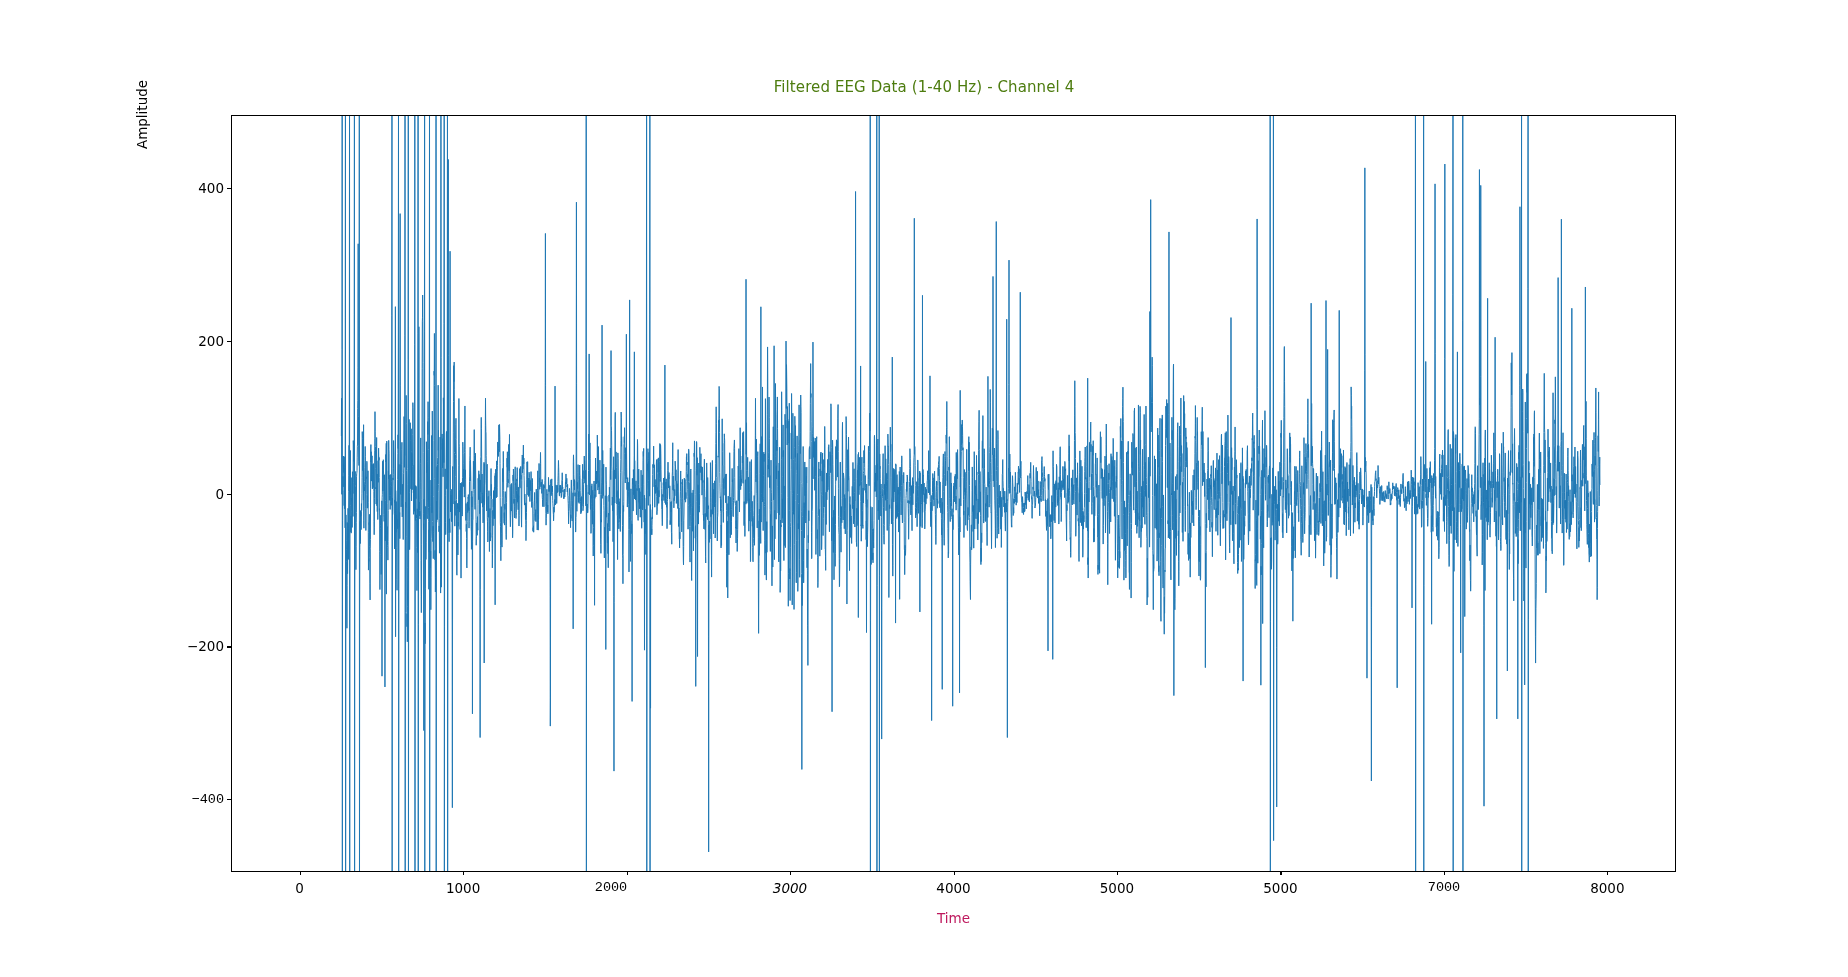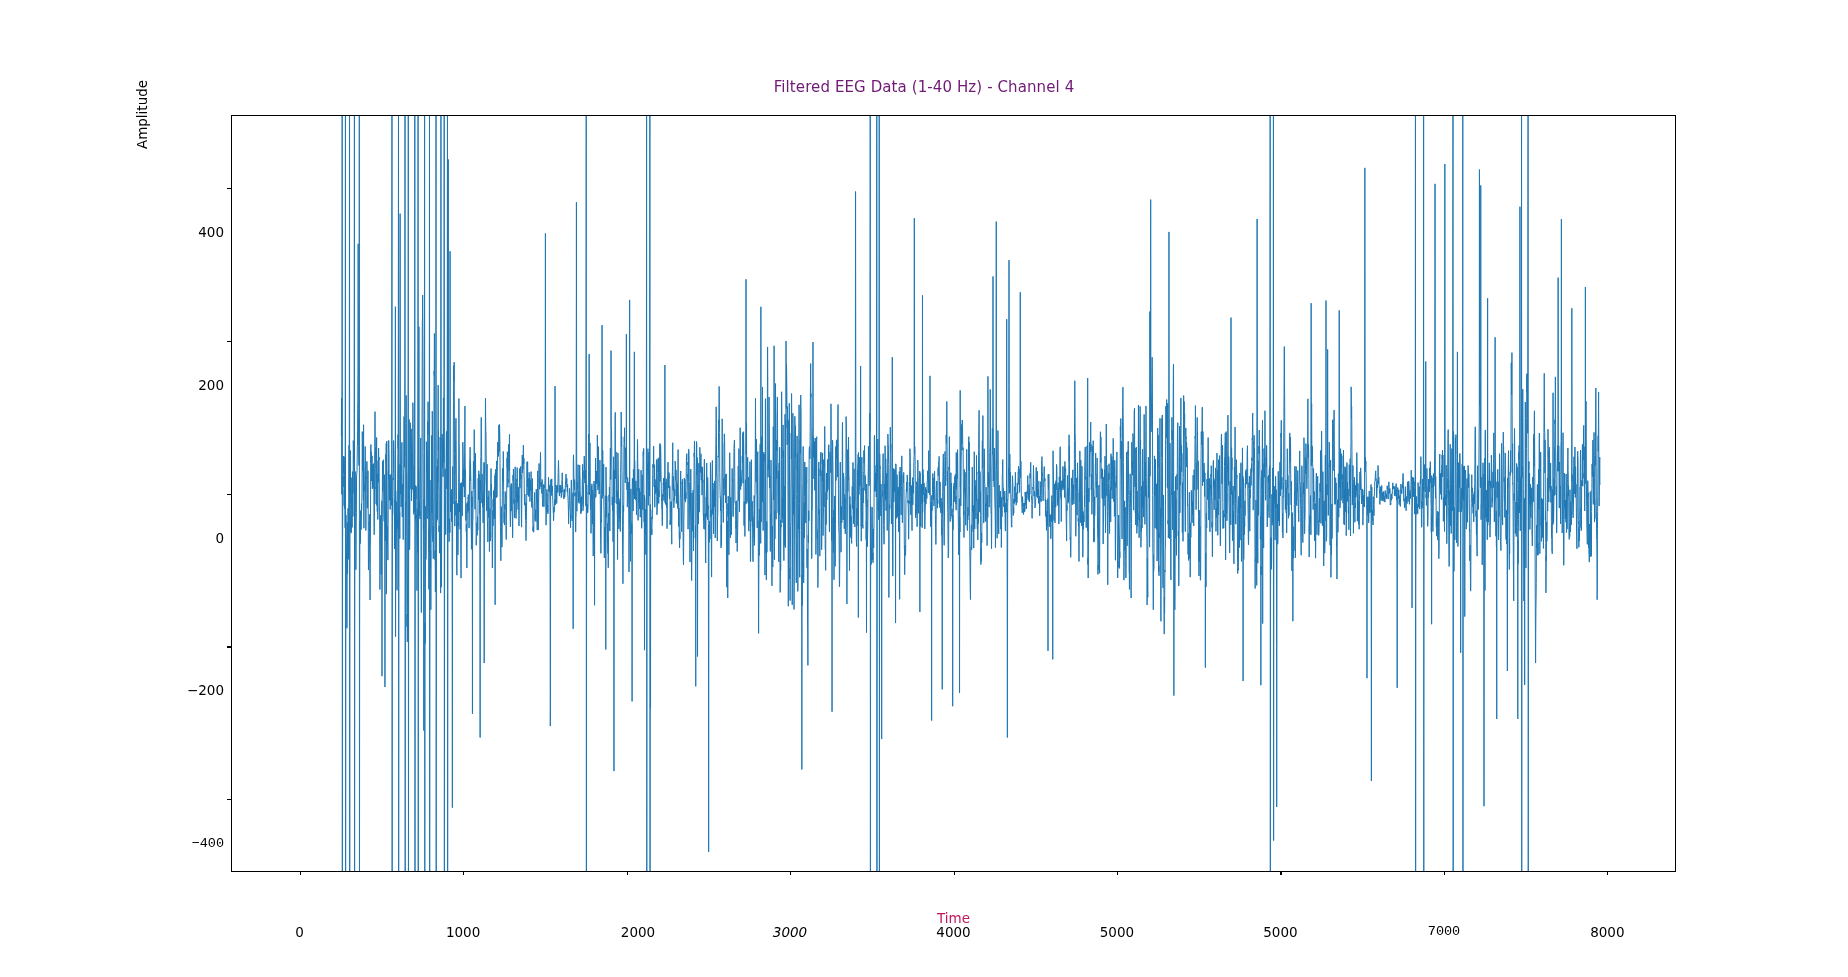--- a/index.html
+++ b/index.html
@@ -1,31 +1,31 @@
 <!DOCTYPE html>
 <html><head>
 <meta charset="utf-8">
 <style>
   html,body{margin:0;padding:0;background:#ffffff;}
   body{width:1848px;height:977px;font-family:"DejaVu Sans",sans-serif;overflow:hidden;}
   #figure{position:relative;width:1848px;height:977px;background:#ffffff;}
   #plot-title{
     position:absolute;left:0;top:78px;width:1848px;text-align:center;
-    font-size:15px;color:#701a75;font-family:"DejaVu Sans",sans-serif;
+    font-size:15px;color:#4d7c0f;font-family:"DejaVu Sans",sans-serif;
     letter-spacing:0.1px;
   }
   #axes{
     position:absolute;left:231px;top:115px;width:1445px;height:757px;
     background:#ffffff;box-sizing:border-box;
     border:1.1px solid #000000;
   }
   #plot-svg{position:absolute;left:0;top:0;width:100%;height:100%;display:block;}
   .tick-label{
     position:absolute;font-size:13.5px;color:#000000;
-    font-family:"DejaVu Sans",sans-serif;white-space:nowrap;margin-top:44px;
+    font-family:"DejaVu Sans",sans-serif;white-space:nowrap;
   }
   .xtick-label{transform:translateX(-50%);top:880px;text-align:center;}
   .ytick-label{transform:translateY(-50%);text-align:right;right:1624px;}
   .tickmark{position:absolute;background:#000000;}
   .xtickmark{width:1.1px;height:4px;top:871px;}
   .ytickmark{height:1.1px;width:4px;left:227px;}
   #xlabel{
     position:absolute;left:231px;width:1445px;top:910px;text-align:center;
     font-size:13.5px;color:#be185d;font-family:"DejaVu Sans",sans-serif;
   }
@@ -54,21 +54,21 @@
   </div>
 
   <div id="xlabel">Time</div>
   <div id="ylabel">Amplitude</div>
 
   <div id="xticks-container">
       <div class="tick-label xtick-label" style="left: 299.654px;">0</div>
       <div class="tickmark xtickmark" style="left: 299.654px;"></div>
       <div class="tick-label xtick-label" style="left: 463.115px;">1000</div>
       <div class="tickmark xtickmark" style="left: 463.115px;"></div>
-      <div class="tick-label xtick-label" style="left: 638px;">2000</div>
+      <div class="tick-label xtick-label" style="left: 611px; font-family: Liberation Mono, monospace;">2000</div>
       <div class="tickmark xtickmark" style="left: 626.577px;"></div>
       <div class="tick-label xtick-label" style="left: 790.038px; font-style: italic;">3000</div>
       <div class="tickmark xtickmark" style="left: 790.038px;"></div>
       <div class="tick-label xtick-label" style="left: 953.5px;">4000</div>
       <div class="tickmark xtickmark" style="left: 953.5px;"></div>
       <div class="tick-label xtick-label" style="left: 1116.96px;">5000</div>
       <div class="tickmark xtickmark" style="left: 1116.96px;"></div>
       <div class="tick-label xtick-label" style="left: 1280.42px;">5000</div>
       <div class="tickmark xtickmark" style="left: 1280.42px;"></div>
       <div class="tick-label xtick-label" style="left: 1444px; font-family: Liberation Mono, monospace;">7000</div>

